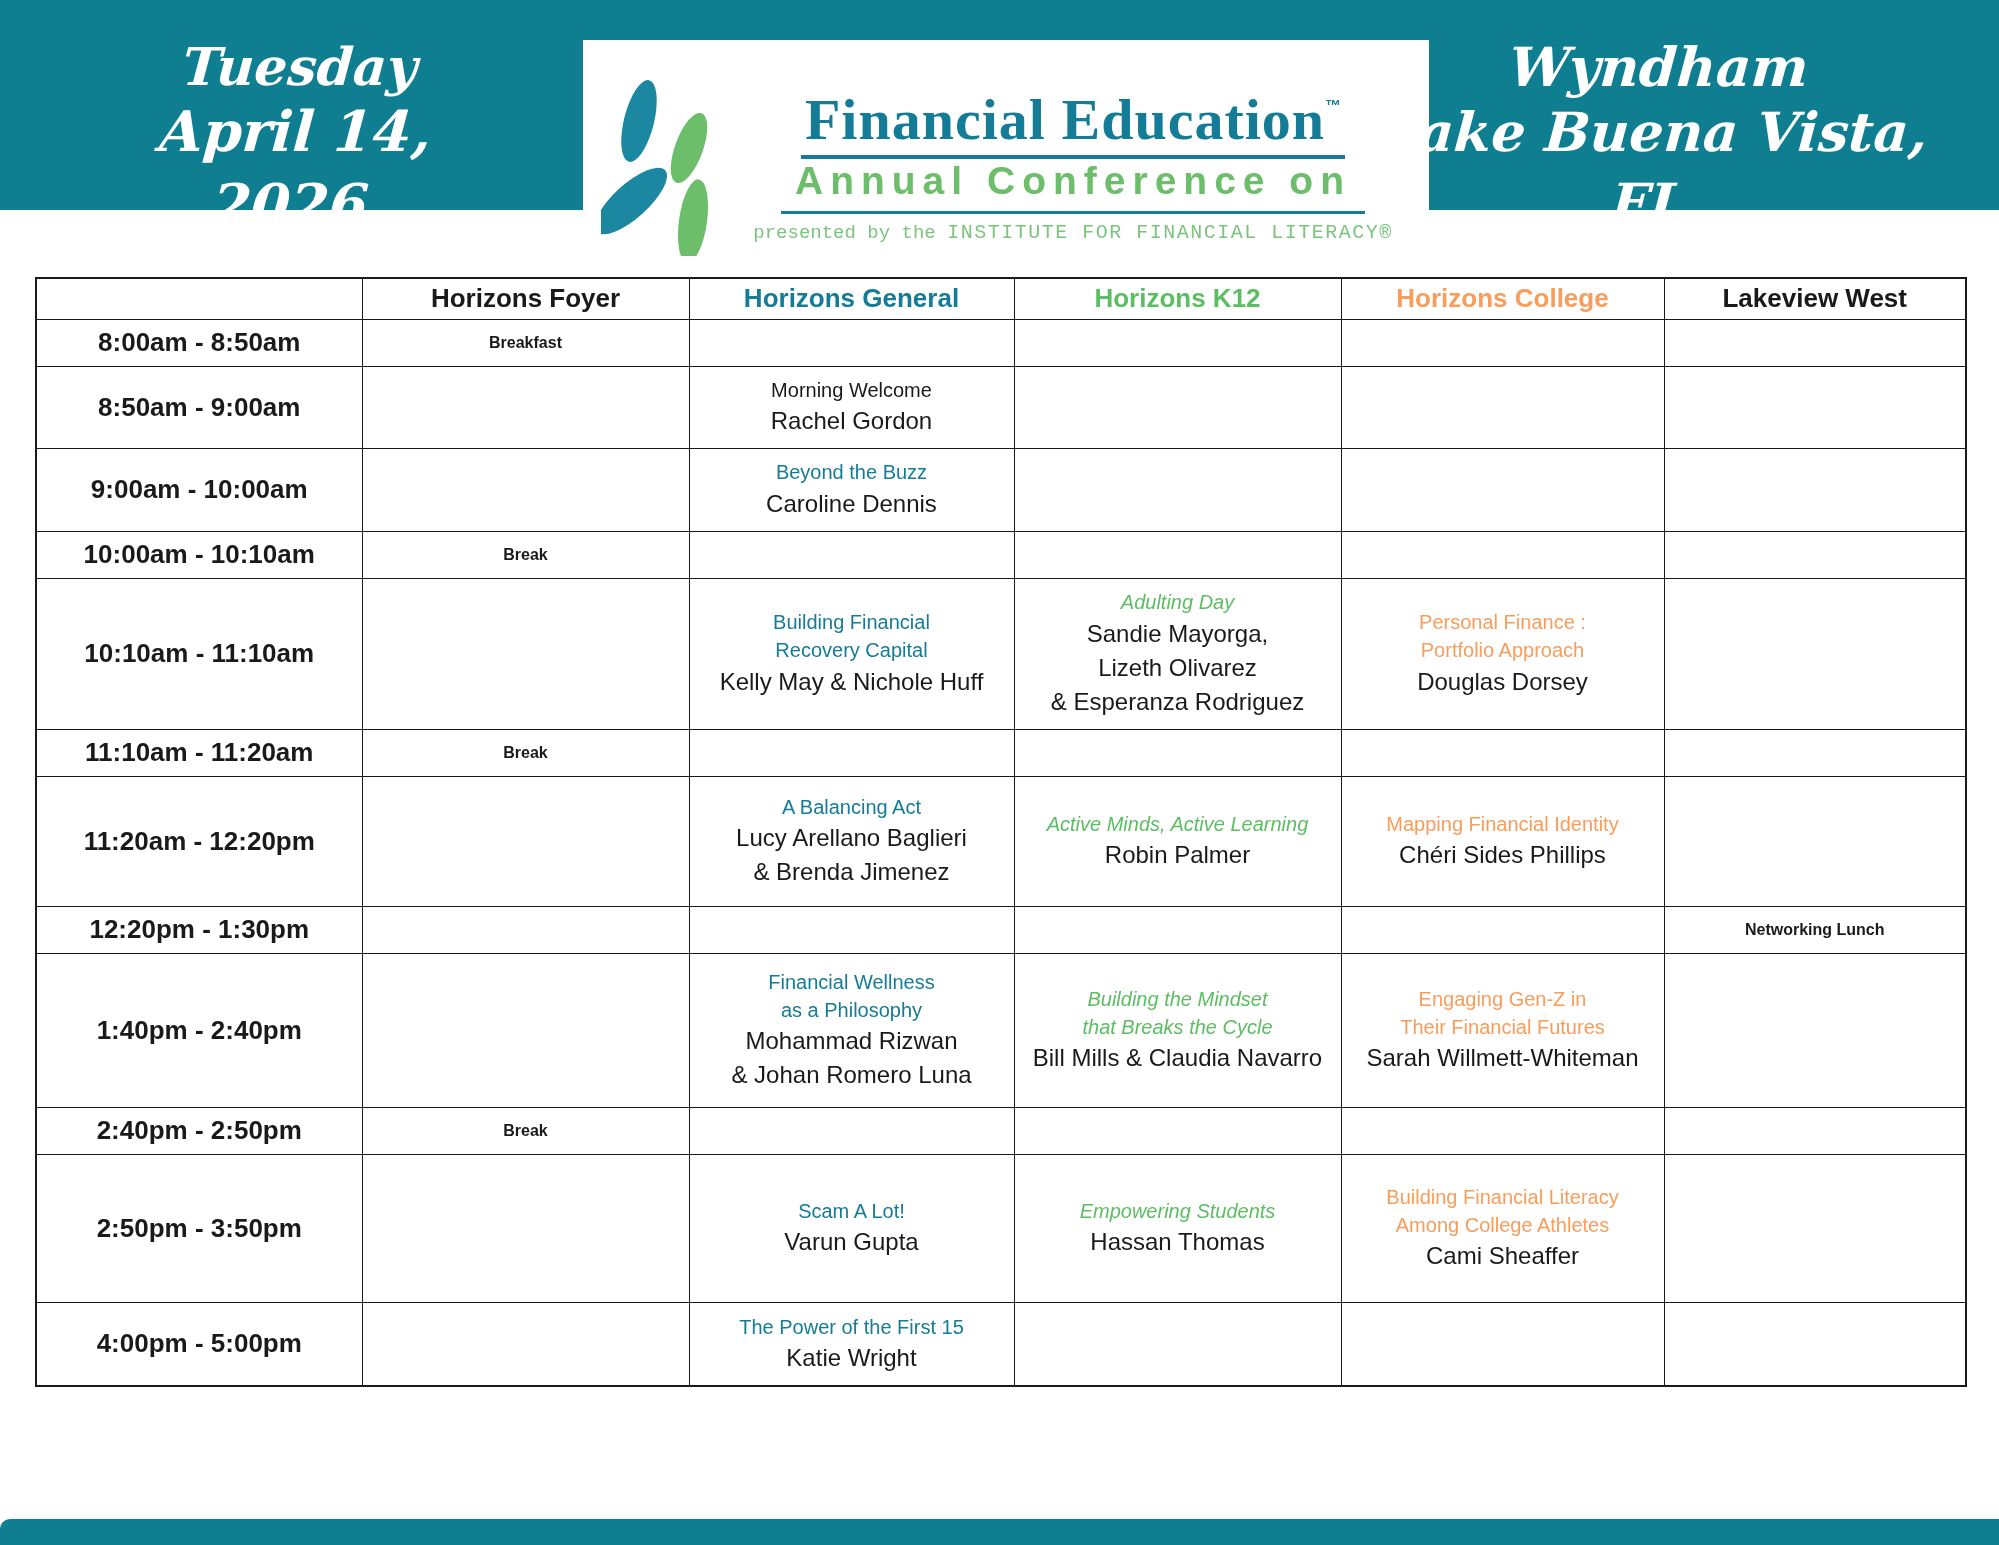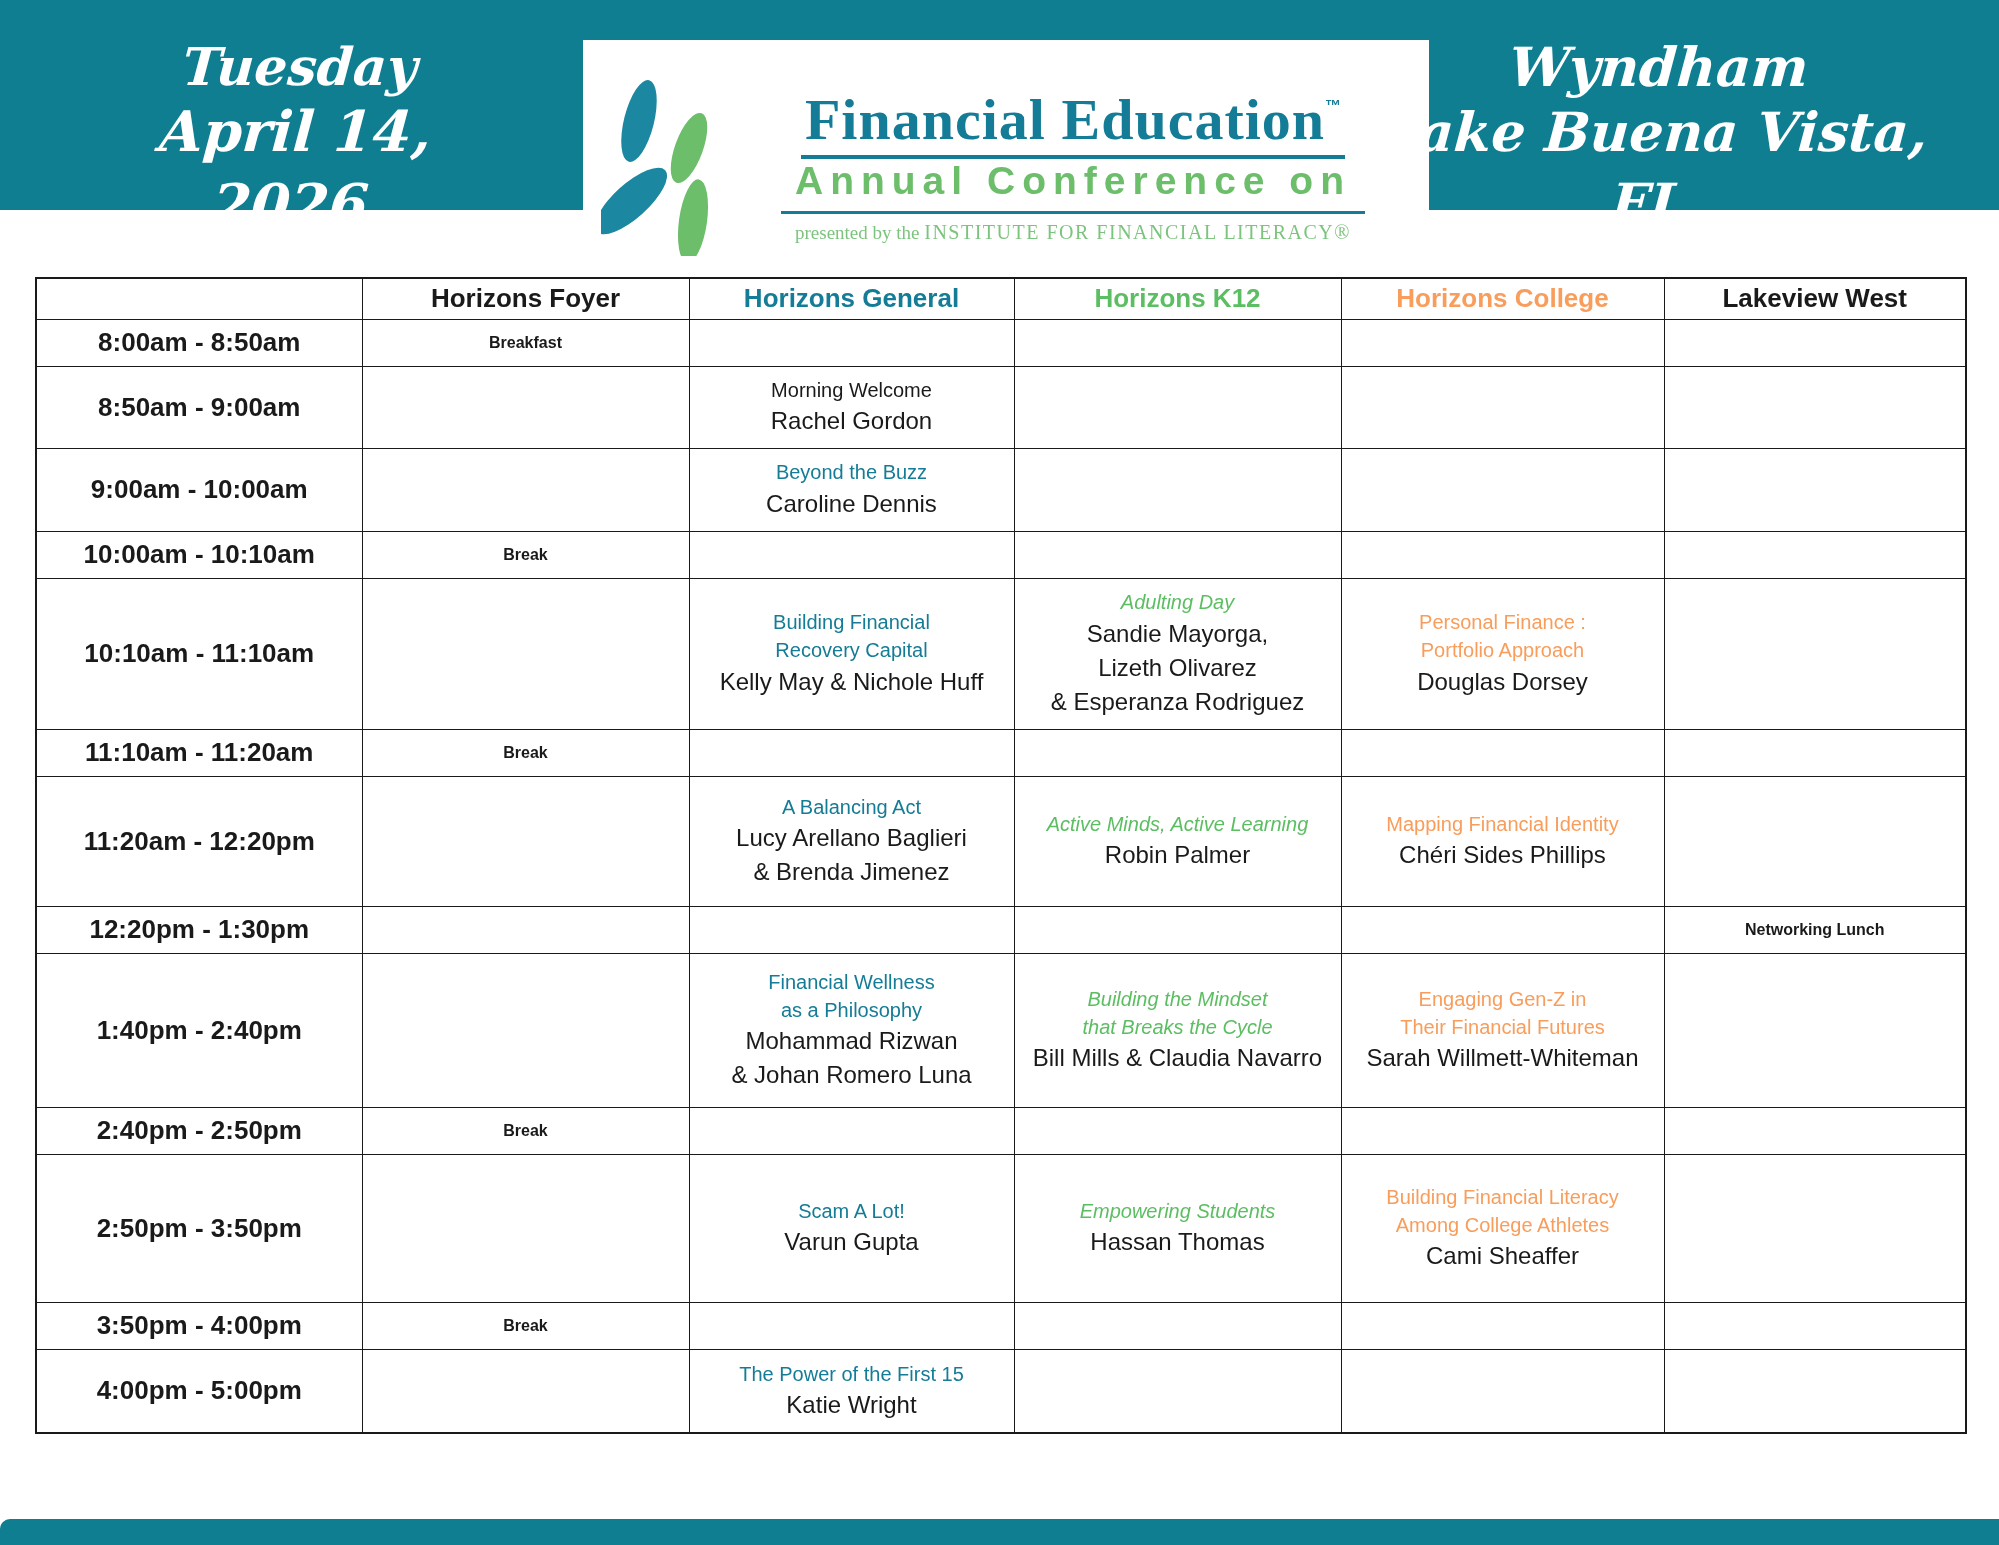--- a/index.html
+++ b/index.html
@@ -34,21 +34,21 @@
     display:inline-block; color:#6CBE6B; font-size:39px; font-weight:bold;
     letter-spacing:7px; padding:0 14px 8px 14px; border-bottom:3px solid #147C96;
   }
   .logo-main {
     color:#147C96; font-family:"Liberation Serif", serif; font-weight:bold;
     font-size:58px; line-height:1.02; border-bottom:4px solid #147C96;
     display:inline-block; padding:0 4px 6px 4px; margin-top:-2px; letter-spacing:1px;
   }
   .logo-main sup { font-size:16px; font-family:"Liberation Sans", sans-serif; vertical-align:28px; letter-spacing:0; }
   .logo-presented {
-    margin-top:7px; color:#7CC47E; font-family:Liberation Serif, serif; font-size:19px;
+    margin-top:7px; color:#7CC47E; font-family:Liberation Mono, monospace; font-size:19px;
   }
   .logo-presented .org { letter-spacing:1.5px; font-size:20px; }
 
   
   table.schedule {
     position:absolute; left:35px; top:277px; width:1930px;
     border-collapse:collapse; table-layout:fixed;
     border:2px solid #1a1a1a;
   }
   table.schedule td, table.schedule th { border:1.5px solid #1a1a1a; padding:2px 6px; text-align:center; vertical-align:middle; overflow:hidden; }
@@ -277,28 +277,20 @@
       <div class="speakers">Hassan Thomas</div>
     </td>
     <td>
       <div class="title t-orange">Building Financial Literacy
 Among College Athletes</div>
       <div class="speakers">Cami Sheaffer</div>
     </td>
     <td></td>
   </tr>
 
-  <tr class="h47">
-    <td class="time">3:50pm - 4:00pm</td>
-    <td class="plain">Break</td>
-    <td></td>
-    <td></td>
-    <td></td>
-    <td></td>
-  </tr>
 
   <tr class="h84">
     <td class="time">4:00pm - 5:00pm</td>
     <td></td>
     <td>
       <div class="title t-teal">The Power of the First 15</div>
       <div class="speakers">Katie Wright</div>
     </td>
     <td></td>
     <td></td>

